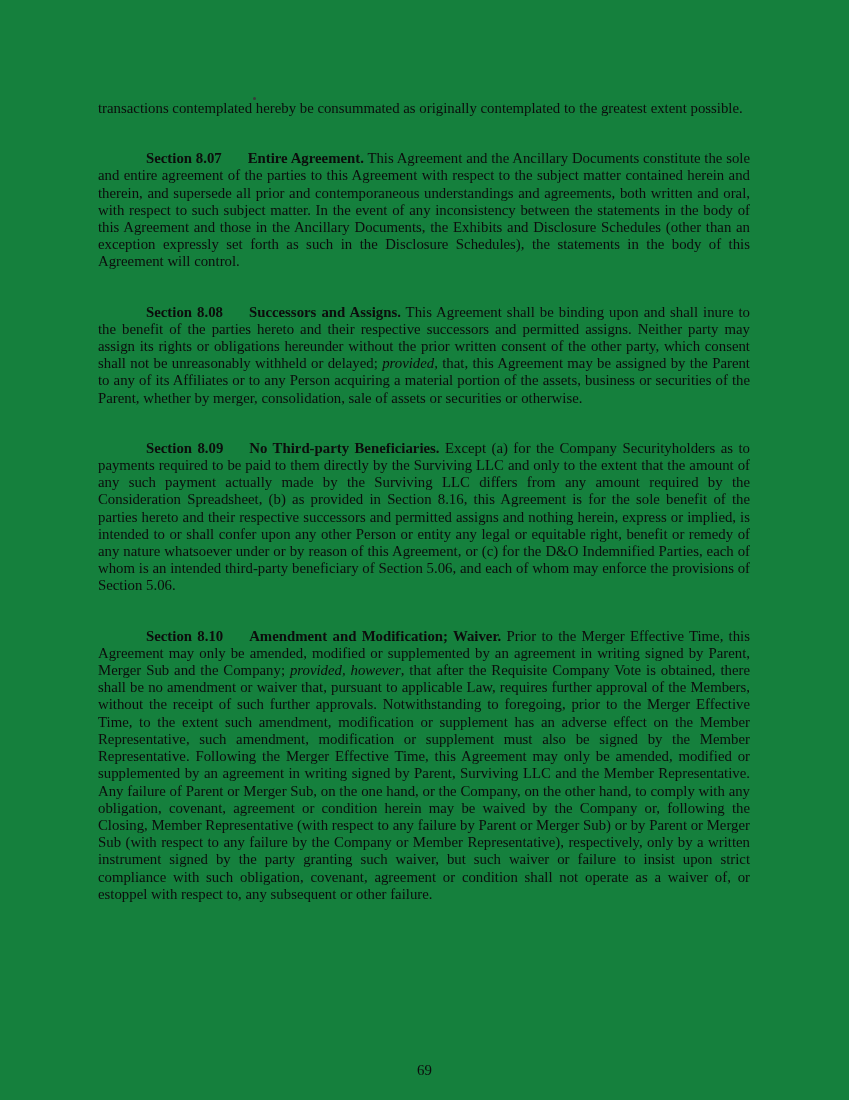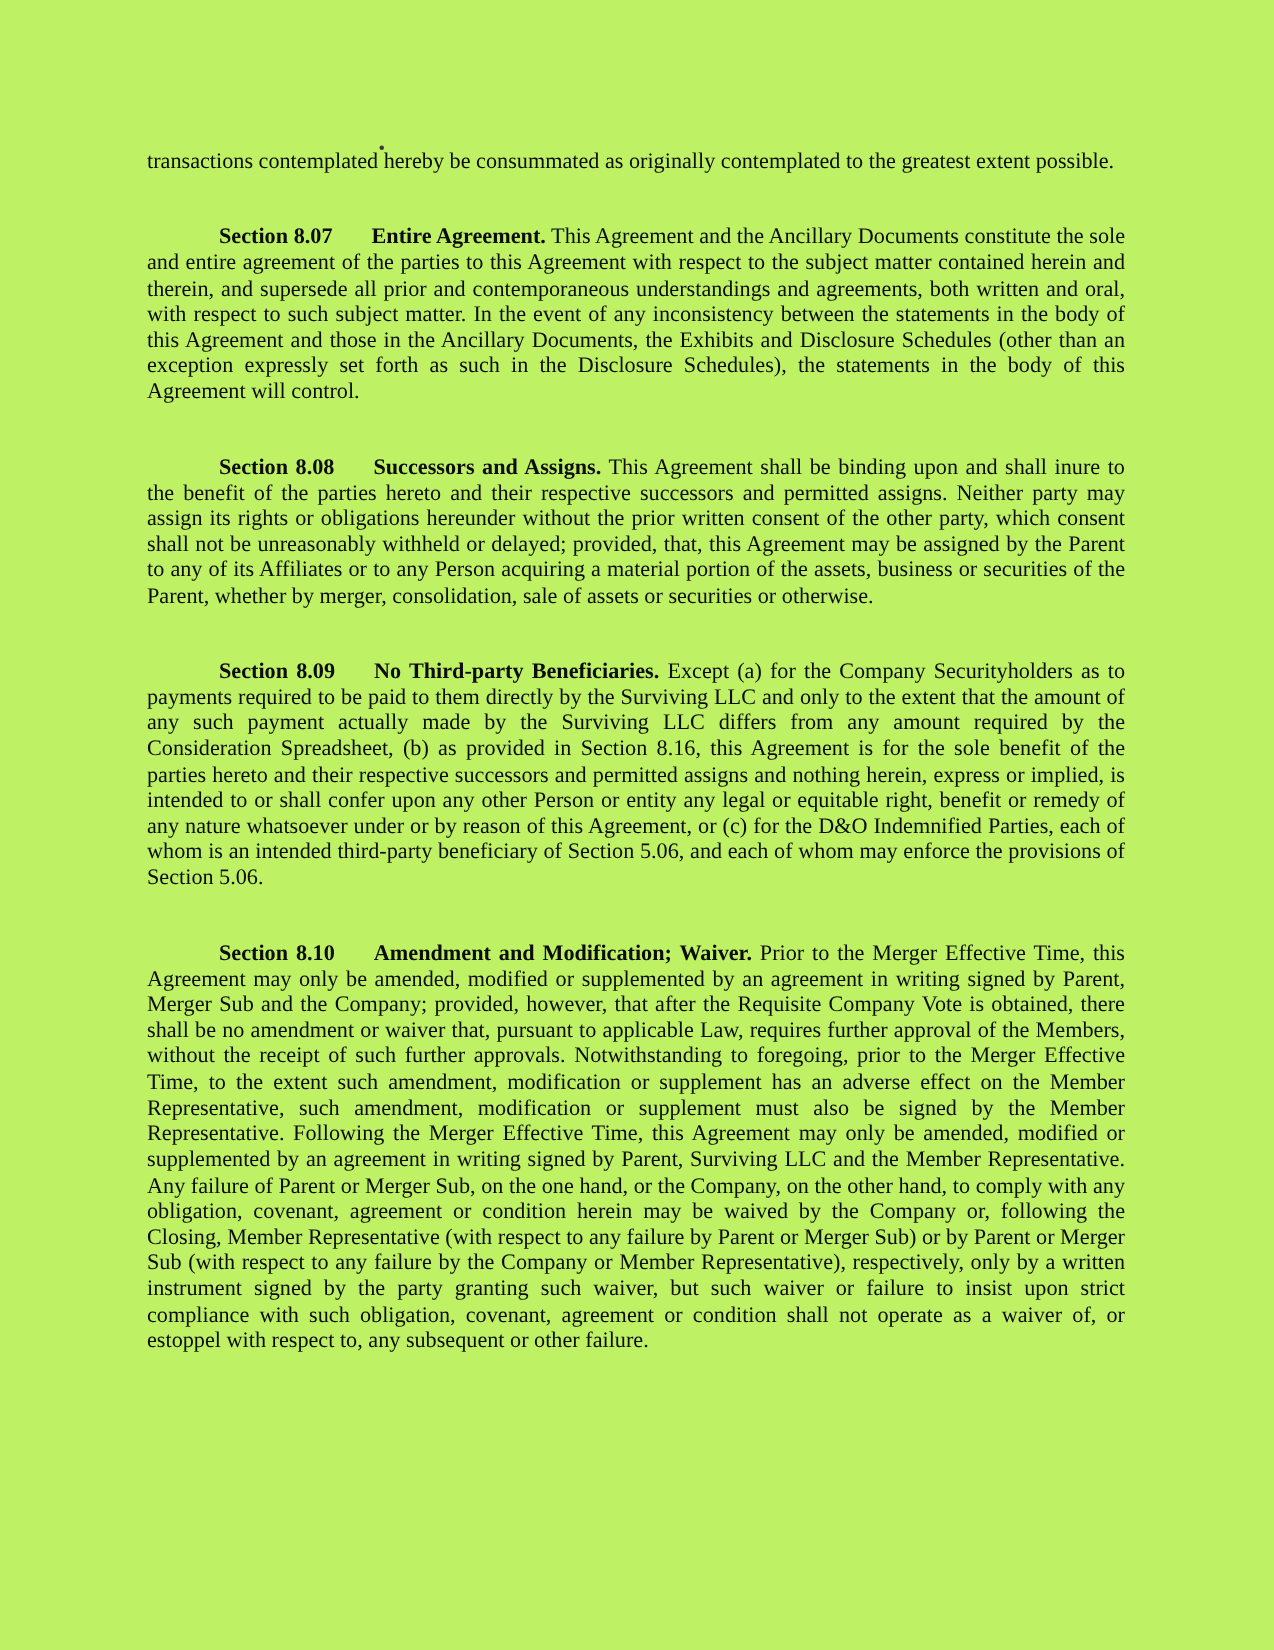--- a/index.html
+++ b/index.html
@@ -11,21 +11,21 @@
     width: 849px;
     height: 1100px;
     position: relative;
     font-family: "Liberation Serif", serif;
     color: #0c0c0c;
     overflow: hidden;
   }
   .doc-page {
     position: absolute;
     inset: 0;
-    background: #bef264;
+    background: #15803d;
   }
   .doc-body {
     position: absolute;
     left: 98px;
     top: 100px;
     width: 652px;
     text-align: justify;
     font-size: 14.8px;
     line-height: 17.2px;
   }
@@ -33,21 +33,21 @@
     margin: 0 0 33px 0;
   }
   .para.indent {
     text-indent: 48px;
   }
   .tab {
     display: inline-block;
     width: 26px;
   }
   .b { font-weight: bold; }
-  .i { }
+  .i { font-style: italic; }
   .u { }
   .page-number {
     position: absolute;
     top: 1062px;
     left: 0;
     width: 100%;
     text-align: center;
     font-size: 14.8px;
     line-height: 17.2px;
   }
@@ -66,13 +66,14 @@
 
 <div class="doc-page">
   <div class="scan-speck"></div>
   <div class="doc-body">
       <p class="para"><span>transactions contemplated hereby be consummated as originally contemplated to the greatest extent possible.</span></p>
       <p class="para indent"><span class="b">Section 8.07</span><span class="tab"></span><span class="b">Entire Agreement.</span><span>  This Agreement and the Ancillary Documents constitute the sole and entire agreement of the parties to this Agreement with respect to the subject matter contained herein and therein, and supersede all prior and contemporaneous understandings and agreements, both written and oral, with respect to such subject matter.  In the event of any inconsistency between the statements in the body of this Agreement and those in the Ancillary Documents, the Exhibits and Disclosure Schedules (other than an exception expressly set forth as such in the Disclosure Schedules), the statements in the body of this Agreement will control.</span></p>
       <p class="para indent"><span class="b">Section 8.08</span><span class="tab"></span><span class="b">Successors and Assigns.</span><span>  This Agreement shall be binding upon and shall inure to the benefit of the parties hereto and their respective successors and permitted assigns.  Neither party may assign its rights or obligations hereunder without the prior written consent of the other party, which consent shall not be unreasonably withheld or delayed; </span><span class="i">provided,</span><span> that, this Agreement may be assigned by the Parent to any of its Affiliates or to any Person acquiring a material portion of the assets, business or securities of the Parent, whether by merger, consolidation, sale of assets or securities or otherwise.</span></p>
       <p class="para indent"><span class="b">Section 8.09</span><span class="tab"></span><span class="b">No Third-party Beneficiaries.</span><span>  Except (a) for the Company Securityholders as to payments required to be paid to them directly by the Surviving LLC and only to the extent that the amount of any such payment actually made by the Surviving LLC differs from any amount required by the Consideration Spreadsheet, (b) as provided in </span><span class="u">Section 8.16</span><span>, this Agreement is for the sole benefit of the parties hereto and their respective successors and permitted assigns and nothing herein, express or implied, is intended to or shall confer upon any other Person or entity any legal or equitable right, benefit or remedy of any nature whatsoever under or by reason of this Agreement, or (c) for the D&amp;O Indemnified Parties, each of whom is an intended third-party beneficiary of </span><span class="u">Section 5.06</span><span>, and each of whom may enforce the provisions of </span><span class="u">Section 5.06</span><span>.</span></p>
       <p class="para indent"><span class="b">Section 8.10</span><span class="tab"></span><span class="b">Amendment and Modification; Waiver.</span><span>  Prior to the Merger Effective Time, this Agreement may only be amended, modified or supplemented by an agreement in writing signed by Parent, Merger Sub and the Company; </span><span class="i">provided, however</span><span>, that after the Requisite Company Vote is obtained, there shall be no amendment or waiver that, pursuant to applicable Law, requires further approval of the Members, without the receipt of such further approvals. Notwithstanding to foregoing, prior to the Merger Effective Time, to the extent such amendment, modification or supplement has an adverse effect on the Member Representative, such amendment, modification or supplement must also be signed by the Member Representative. Following the Merger Effective Time, this Agreement may only be amended, modified or supplemented by an agreement in writing signed by Parent, Surviving LLC and the Member Representative. Any failure of Parent or Merger Sub, on the one hand, or the Company, on the other hand, to comply with any obligation, covenant, agreement or condition herein may be waived by the Company or, following the Closing, Member Representative (with respect to any failure by Parent or Merger Sub) or by Parent or Merger Sub (with respect to any failure by the Company or Member Representative), respectively, only by a written instrument signed by the party granting such waiver, but such waiver or failure to insist upon strict compliance with such obligation, covenant, agreement or condition shall not operate as a waiver of, or estoppel with respect to, any subsequent or other failure.</span></p>
     </div>
+  <div class="page-number">69</div>
 </div>
 
 </body></html>

